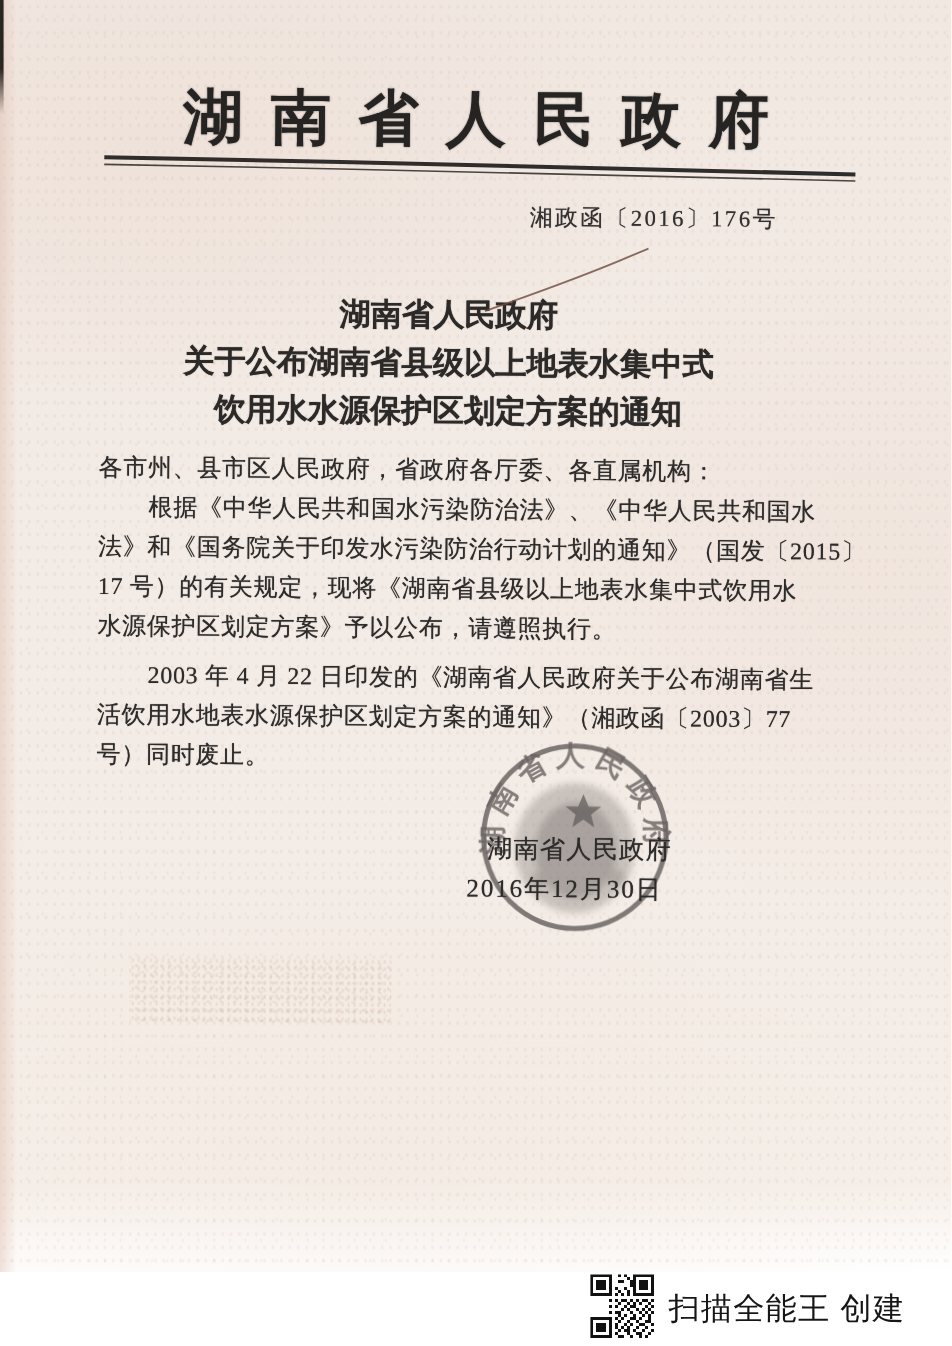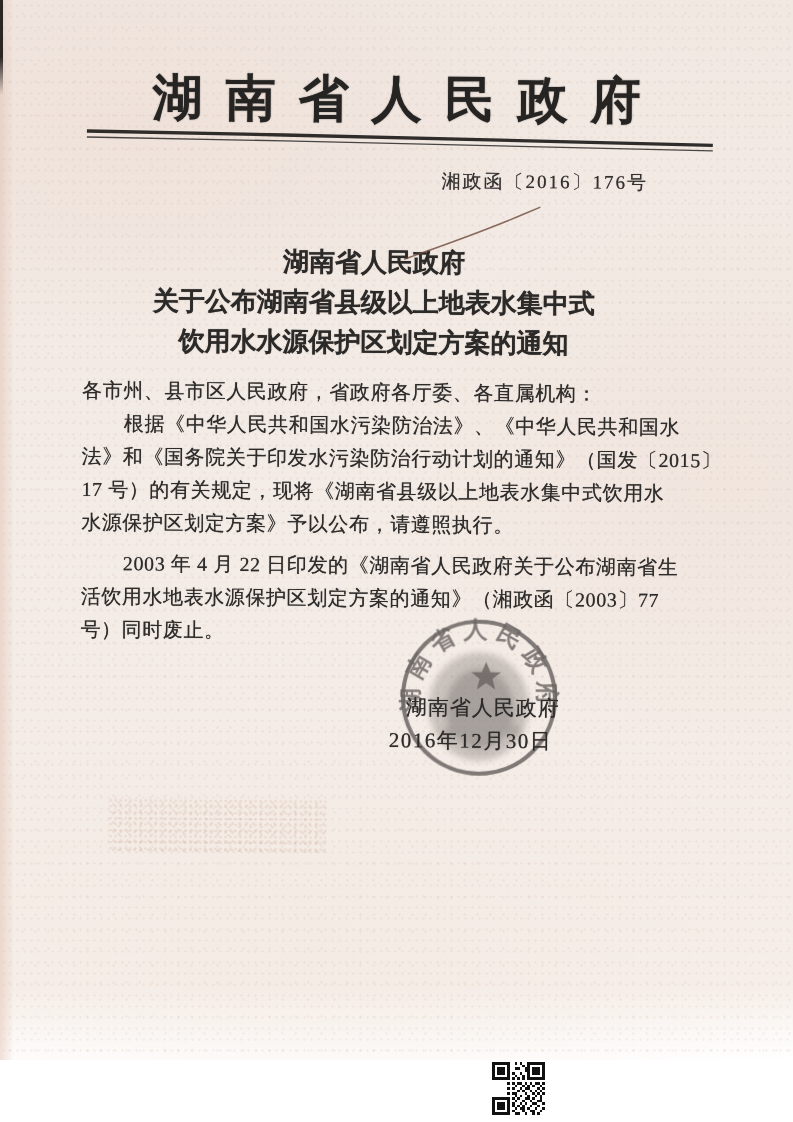--- a/index.html
+++ b/index.html
@@ -193,13 +193,14 @@
                M9 13h1v1h-1z M11 13h1v1h-1z M14 13h1v1h-1z M17 13h1v1h-1z M19 13h1v1h-1z
                M8 14h1v1h-1z M10 14h1v1h-1z M13 14h2v1h-2z M16 14h1v1h-1z M19 14h1v1h-1z
                M9 15h1v1h-1z M12 15h1v1h-1z M15 15h1v1h-1z M18 15h2v1h-2z
                M8 16h1v2h-1z M11 16h1v1h-1z M13 16h1v1h-1z M16 16h2v1h-2z M20 16h1v1h-1z
                M10 17h1v1h-1z M12 17h1v1h-1z M15 17h1v1h-1z M18 17h1v1h-1z
                M9 18h1v1h-1z M11 18h2v1h-2z M14 18h1v1h-1z M17 18h1v1h-1z M20 18h1v1h-1z
                M8 19h1v1h-1z M12 19h1v1h-1z M15 19h2v1h-2z M19 19h1v1h-1z
                M9 20h2v1h-2z M13 20h1v1h-1z M16 20h1v1h-1z M18 20h1v1h-1z"></path>
     </g>
   </svg>
+  <div class="caption">扫描全能王 创建</div>
 </div>
 
 </body></html>

